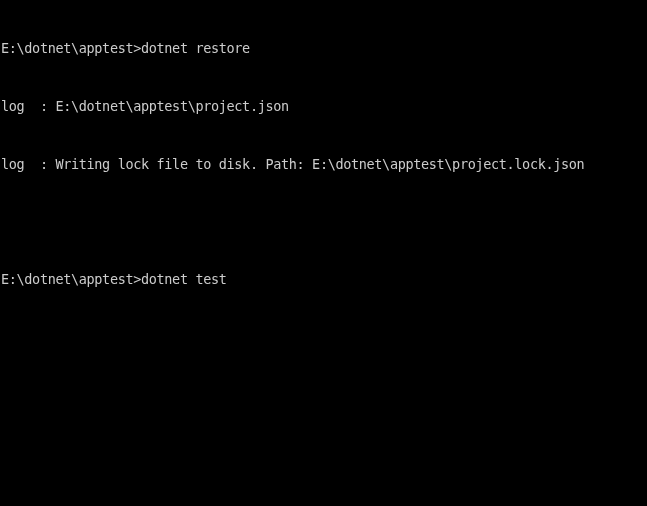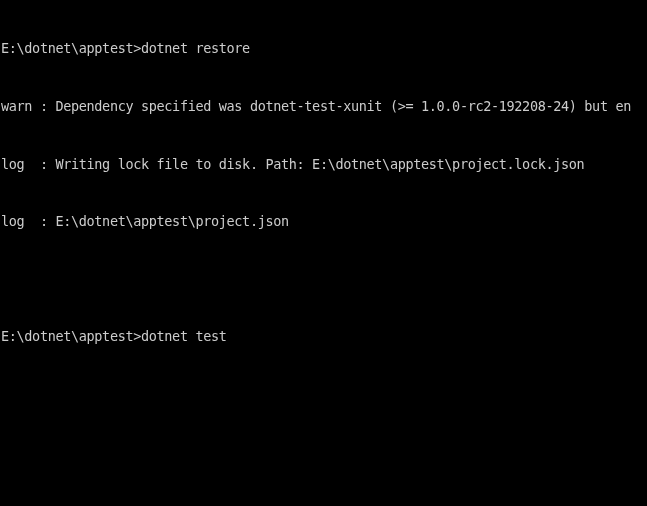--- a/index.html
+++ b/index.html
@@ -32,23 +32,22 @@
     overflow: hidden;
   }
   .c-white   { color: #cccccc; }
   .blank     { height: 19.2px; }
 </style>
 </head>
 <body>
 
 <div id="console">
   <div class="line"><span class="c-white">E:\dotnet\apptest&gt;dotnet restore</span></div>
-  <div class="line"><span class="c-white">warn : Dependency specified was dotnet-test-xunit (&gt;= 1.0.0-rc2-192208-24) but en</span></div>
+  <div class="line"><span class="c-white">log  : E:\dotnet\apptest\project.json</span></div>
   <div class="line"><span class="c-white">log  : Writing lock file to disk. Path: E:\dotnet\apptest\project.lock.json</span></div>
-  <div class="line"><span class="c-white">log  : E:\dotnet\apptest\project.json</span></div>
   <div class="line blank"><span class="c-white"></span></div>
   <div class="line"><span class="c-white">E:\dotnet\apptest&gt;dotnet test</span></div>
   
   
   
   
   
   
   
   

